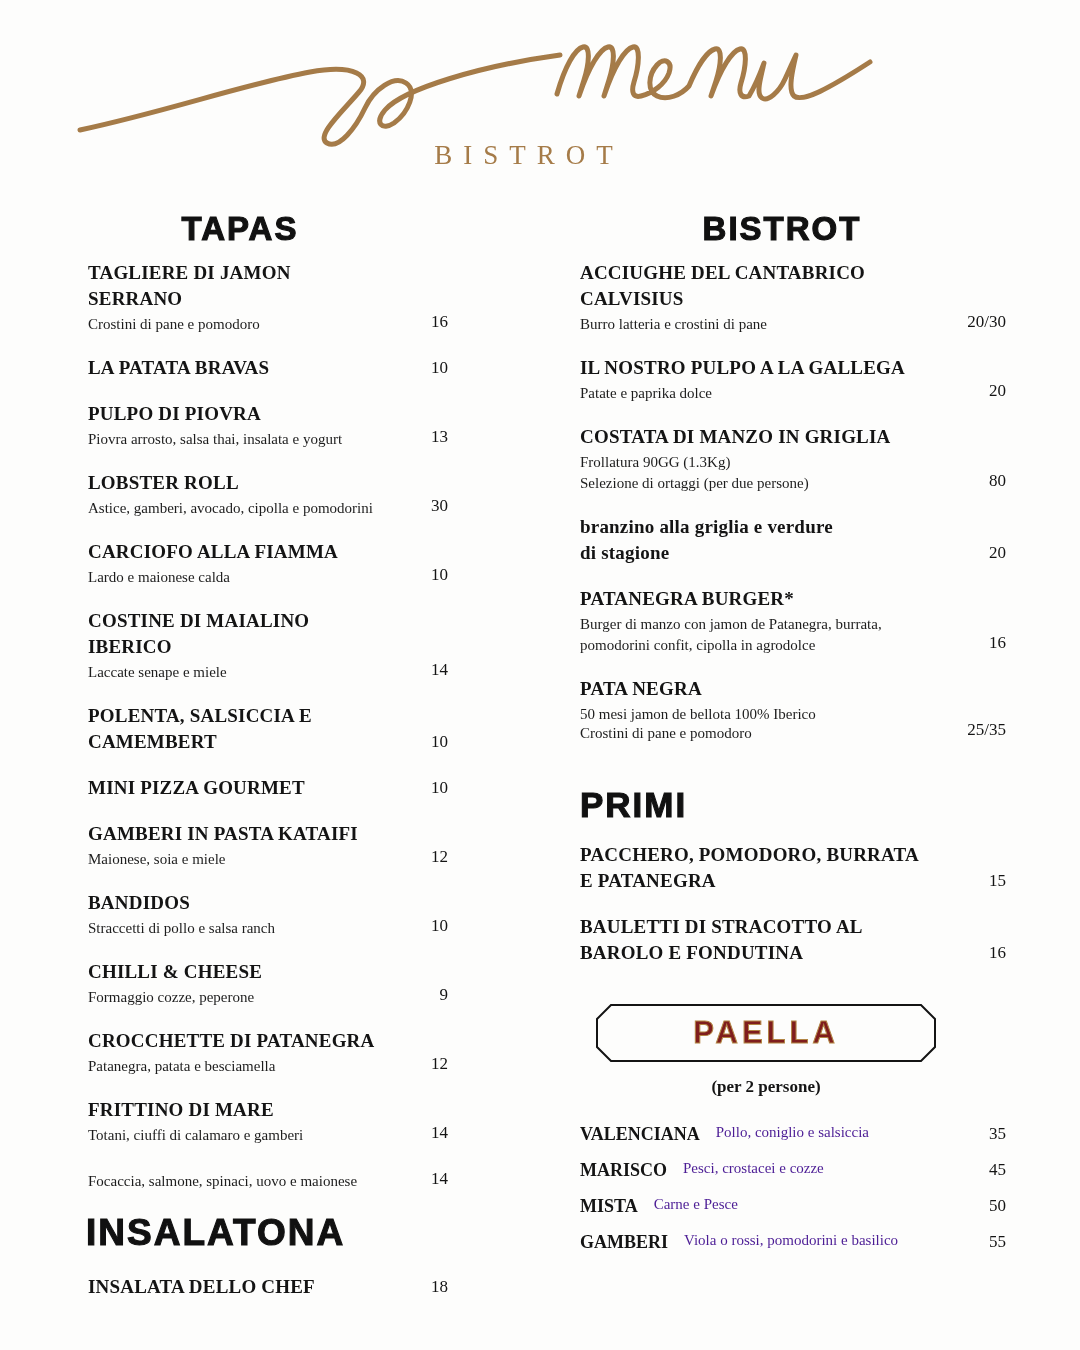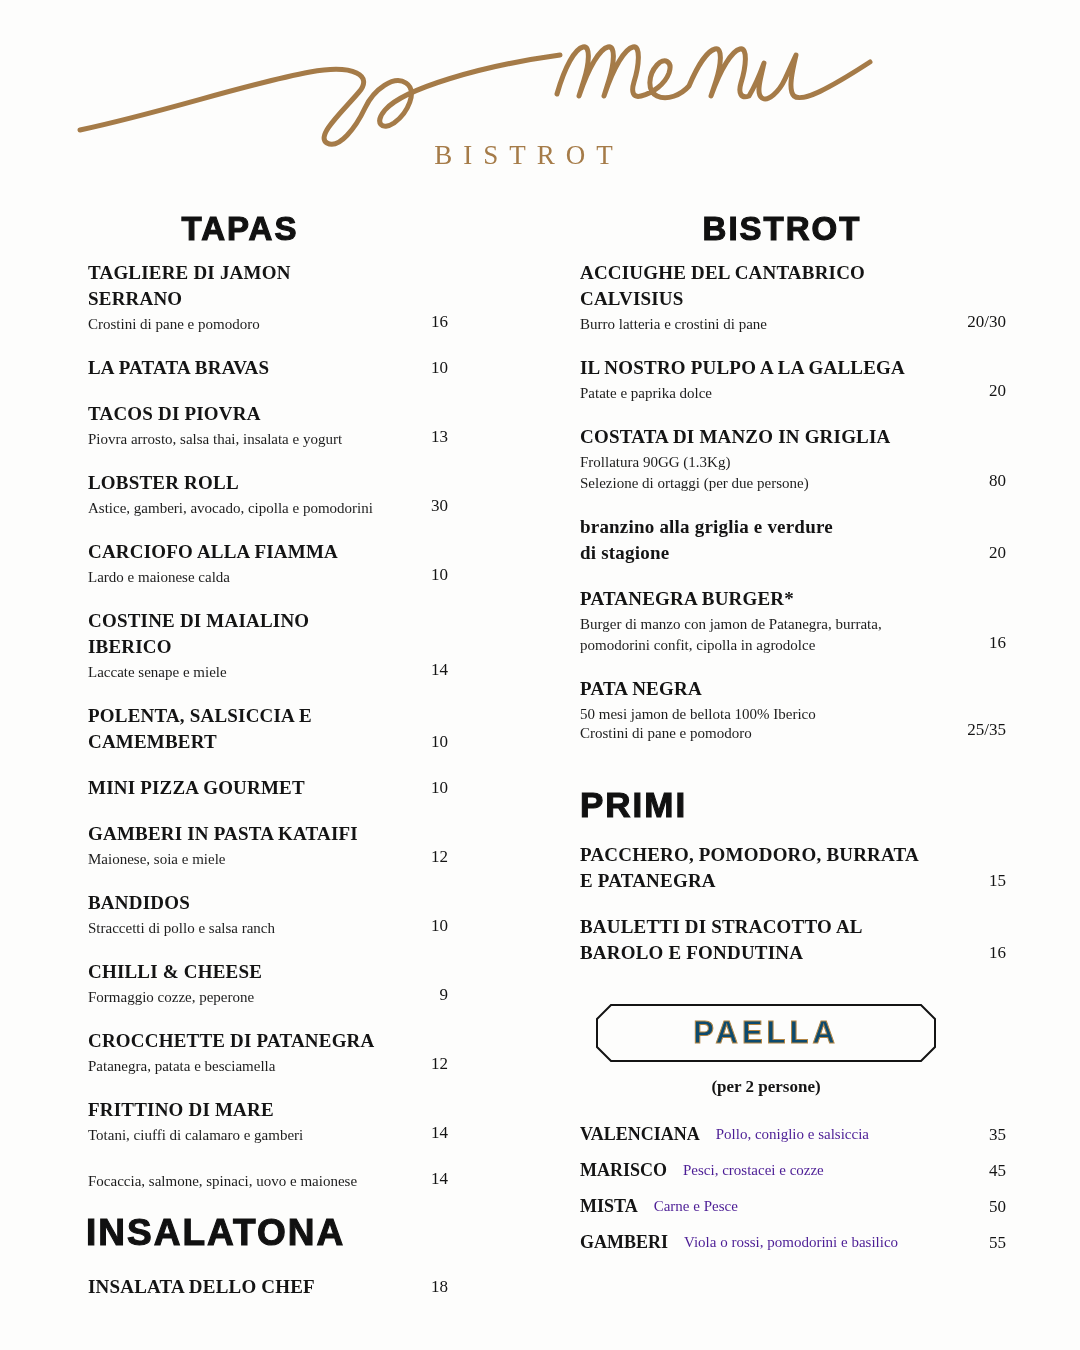--- a/index.html
+++ b/index.html
@@ -35,24 +35,24 @@
   .item-desc{font-size:15px;line-height:21px;margin-top:2px;white-space:pre-line;color:#1d1d1d;}
   .item.tight .item-desc{line-height:19px;margin-top:3px;}
   .item-price{font-size:17px;line-height:26px;text-align:right;min-width:56px;white-space:nowrap;}
   
   .paella-wrap{width:340px;margin:38px 0 0 16px;text-align:center;position:relative;}
   .paella-box{position:relative;width:340px;height:58px;}
   .paella-box svg{display:block;}
   .paella-title{
     position:absolute;top:0;left:0;width:340px;height:58px;line-height:58px;
     font-family:"Liberation Sans",sans-serif;font-weight:700;font-size:31px;
-    letter-spacing:4px;color:#0c4a6e;-webkit-text-stroke:1px #b28544;
+    letter-spacing:4px;color:#7f1d1d;-webkit-text-stroke:1px #b28544;
   }
   .paella-note{font-weight:700;font-size:17px;margin:15px 0 27px;}
-  .paella-item{display:flex;align-items:center;margin-bottom:15px;}
+  .paella-item{display:flex;align-items:flex-start;margin-bottom:15px;}
   .paella-name{font-weight:700;font-size:18px;white-space:nowrap;}
   .paella-desc{font-size:15px;margin-left:16px;flex:1;text-align:left;color:#4c1d95;}
   .paella-price{font-size:17px;text-align:right;min-width:44px;}
 </style>
 </head>
 <body>
 
 <div class="page">
 
   <svg class="brand-svg" width="880" height="135" viewBox="0 0 880 135" aria-hidden="true">
@@ -79,21 +79,21 @@
 
     <div class="item">
       <div class="item-main">
           <div class="item-name">LA PATATA BRAVAS</div>
         </div>
       <div class="item-price">10</div>
     </div>
 
     <div class="item">
       <div class="item-main">
-          <div class="item-name">TACOS DI PIOVRA</div>
+          <div class="item-name">PULPO DI PIOVRA</div>
       <div class="item-desc">Piovra arrosto, salsa thai, insalata e yogurt</div>
         </div>
       <div class="item-price">13</div>
     </div>
 
     <div class="item">
       <div class="item-main">
           <div class="item-name">LOBSTER ROLL</div>
       <div class="item-desc">Astice, gamberi, avocado, cipolla e pomodorini</div>
         </div>

